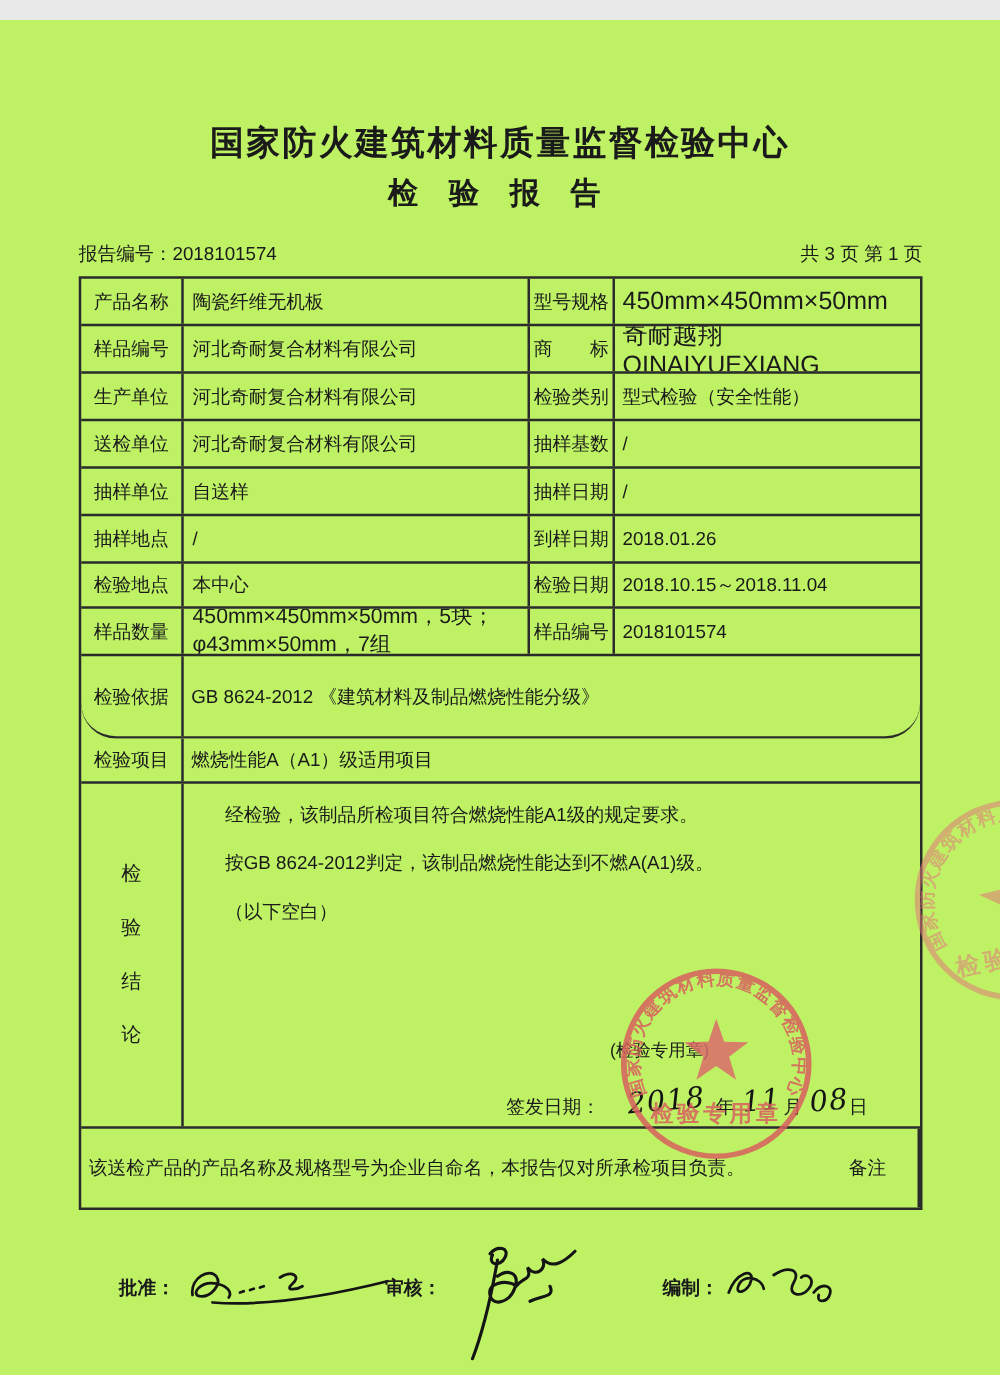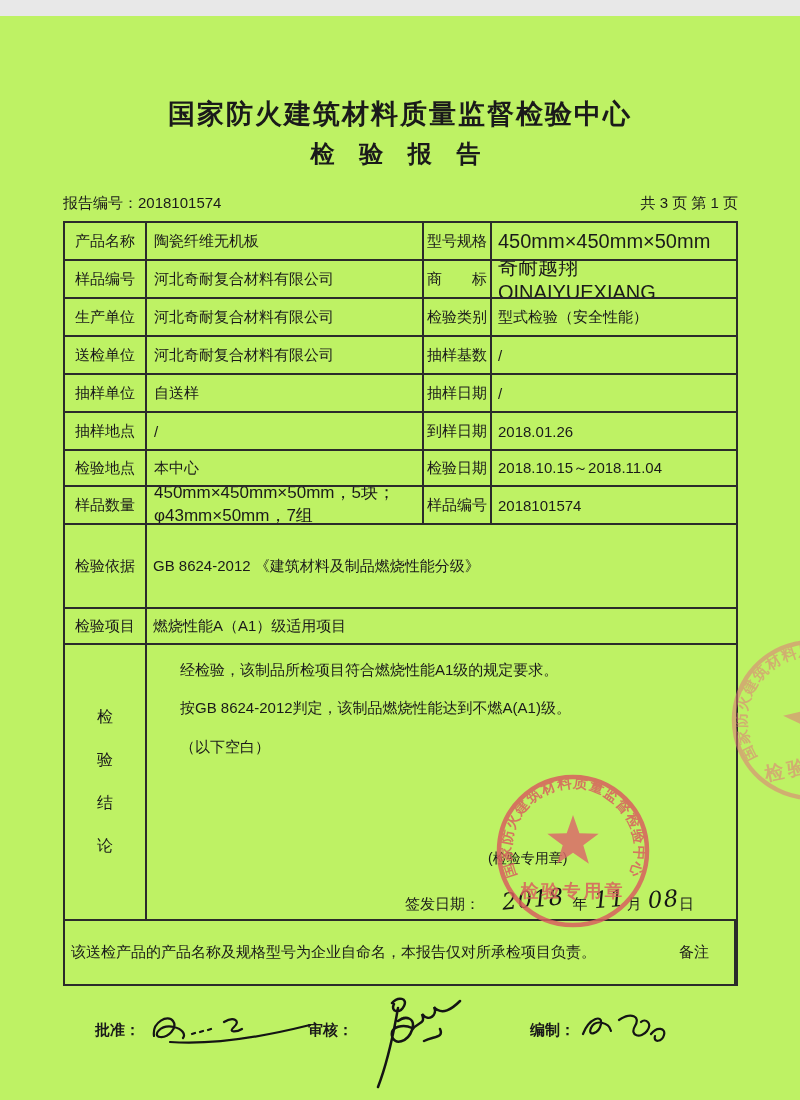--- a/index.html
+++ b/index.html
@@ -30,21 +30,21 @@
   .r{display:flex;border-bottom:2px solid #2b2b2b;box-sizing:border-box;}
   .r.last{border-bottom:none;}
   .c{border-right:2px solid #2b2b2b;box-sizing:border-box;display:flex;align-items:center;overflow:hidden;}
   .c.end{border-right:none;}
   .lab{width:82px;justify-content:center;text-align:center;}
   .val{width:277px;padding:2px 7px;}
   .lab3{width:68px;justify-content:center;text-align:center;}
   .val4{flex:1;padding:2px 6px;}
   .h40{height:38px;}
   .h38{height:36px;}
-  .h70{height:84px;}
+  .h70{height:66px;border-radius:28px;}
   .h278{height:276px;}
   .h65{height:63px;}
   .small{font-size:17px;line-height:1.35;}
   .cond{font-size:20px;}
   
   .vlabel{flex-direction:column;justify-content:center;gap:22px;font-size:16px;}
   .concl{position:relative;flex:1;}
   .concl p{position:absolute;margin:0;white-space:nowrap;}
   .p1{top:16px;left:33px;}
   .p2{top:54px;left:33px;}

